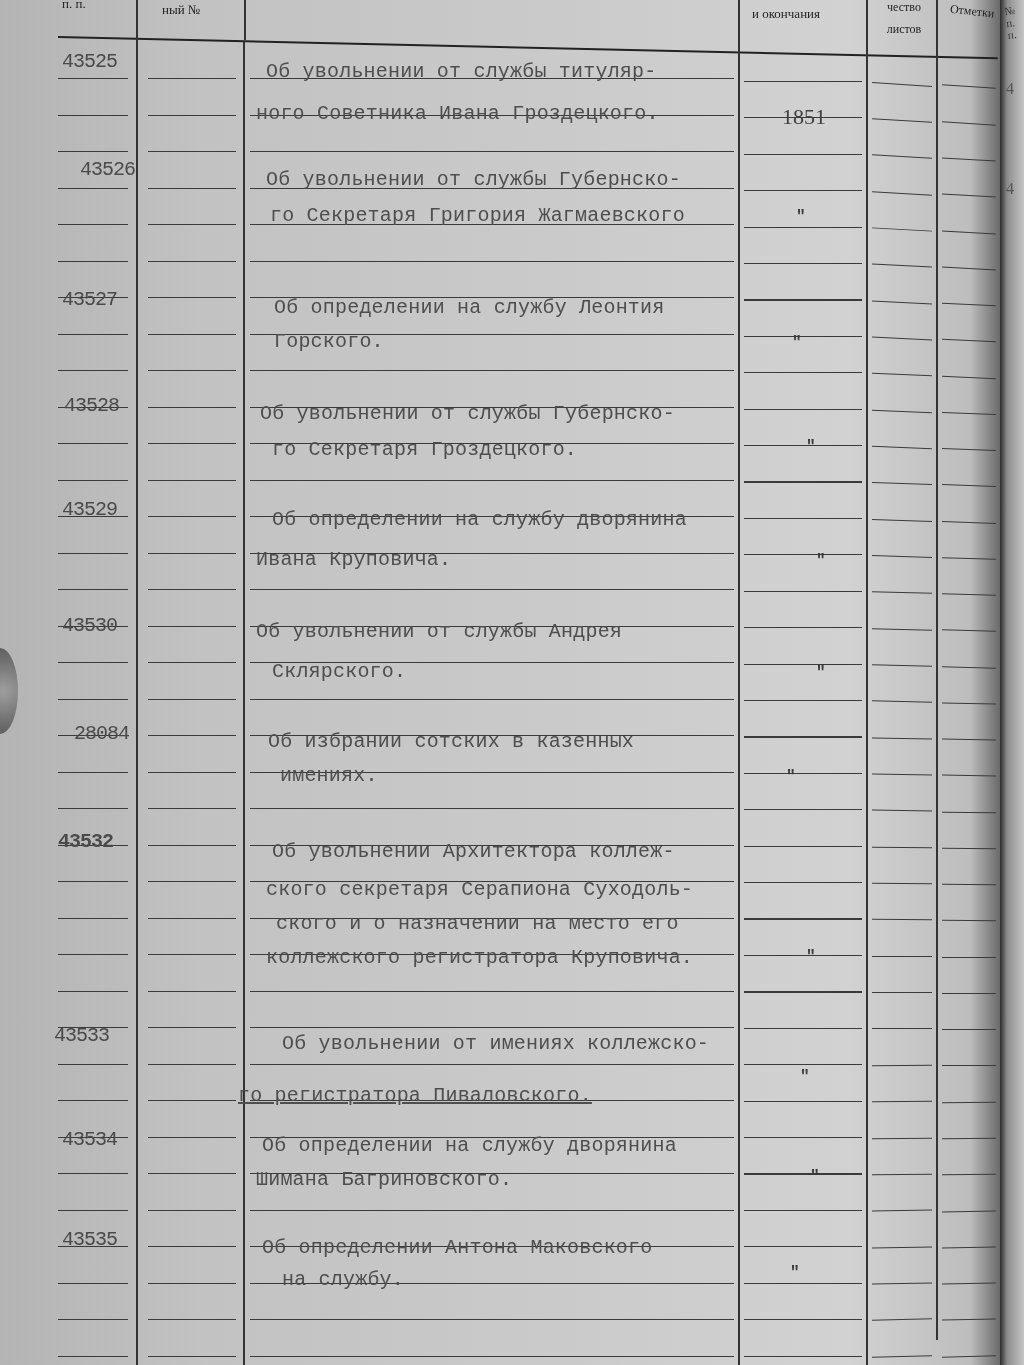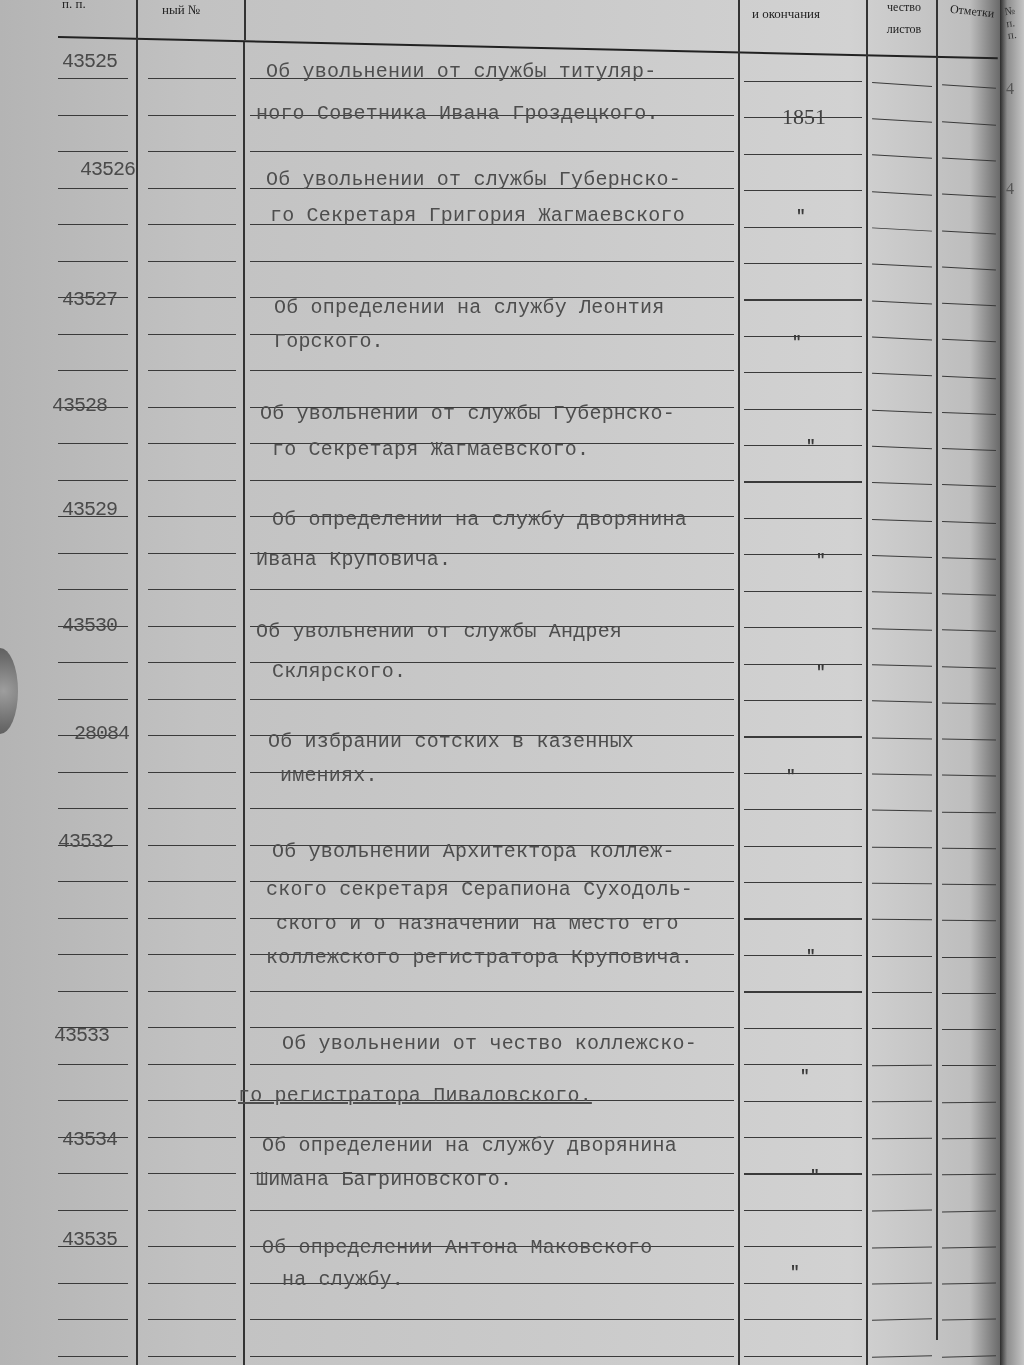--- a/index.html
+++ b/index.html
@@ -283,49 +283,49 @@
   <div class="entry-num" style="left:80px;top:158px;">43526</div>
   <div class="entry-line" style="left:266px;top:168px;">Об увольнении от службы Губернско-</div>
   <div class="entry-line" style="left:270px;top:204px;">го Секретаря Григория Жагмаевского</div>
   <div class="ditto" style="left:796px;top:208px;">"</div>
 
   <div class="entry-num" style="left:62px;top:288px;">43527</div>
   <div class="entry-line" style="left:274px;top:296px;">Об определении на службу Леонтия</div>
   <div class="entry-line" style="left:274px;top:330px;">Горского.</div>
   <div class="ditto" style="left:792px;top:334px;">"</div>
 
-  <div class="entry-num" style="left:52px;top:394px;font-family:Liberation Mono, monospace;">43528</div>
+  <div class="entry-num" style="left:64px;top:394px;font-family:Liberation Mono, monospace;">43528</div>
   <div class="entry-line" style="left:260px;top:402px;">Об увольнении от службы Губернско-</div>
-  <div class="entry-line" style="left:272px;top:438px;">го Секретаря Жагмаевского.</div>
+  <div class="entry-line" style="left:272px;top:438px;">го Секретаря Гроздецкого.</div>
   <div class="ditto" style="left:806px;top:438px;">"</div>
 
   <div class="entry-num" style="left:62px;top:498px;">43529</div>
   <div class="entry-line" style="left:272px;top:508px;">Об определении на службу дворянина</div>
   <div class="entry-line" style="left:256px;top:548px;">Ивана Круповича.</div>
   <div class="ditto" style="left:816px;top:552px;">"</div>
 
   <div class="entry-num" style="left:62px;top:614px;">43530</div>
   <div class="entry-line" style="left:256px;top:620px;">Об увольнении от службы Андрея</div>
   <div class="entry-line" style="left:272px;top:660px;">Склярского.</div>
   <div class="ditto" style="left:816px;top:664px;">"</div>
 
   <div class="entry-num" style="left:74px;top:722px;">28084</div>
   <div class="entry-line" style="left:268px;top:730px;">Об избрании сотских в казенных</div>
   <div class="entry-line" style="left:280px;top:764px;font-family:Liberation Mono, monospace;">имениях.</div>
   <div class="ditto" style="left:786px;top:768px;">"</div>
 
-  <div class="entry-num" style="left:58px;top:830px;">43532</div>
+  <div class="entry-num" style="left:58px;top:830px;font-weight:bold;">43532</div>
   <div class="entry-line" style="left:272px;top:840px;">Об увольнении Архитектора коллеж-</div>
   <div class="entry-line" style="left:266px;top:878px;">ского секретаря Серапиона Суходоль-</div>
   <div class="entry-line" style="left:276px;top:912px;">ского и о назначении на место его</div>
   <div class="entry-line" style="left:266px;top:946px;">коллежского регистратора Круповича.</div>
   <div class="ditto" style="left:806px;top:948px;">"</div>
 
   <div class="entry-num" style="left:54px;top:1024px;">43533</div>
-  <div class="entry-line" style="left:282px;top:1032px;">Об увольнении от чество коллежско-</div>
+  <div class="entry-line" style="left:282px;top:1032px;">Об увольнении от имениях коллежско-</div>
   <div class="entry-line" style="left:238px;top:1084px;text-decoration:underline;">го регистратора Пивaловского.</div>
   <div class="ditto" style="left:800px;top:1068px;">"</div>
 
   <div class="entry-num" style="left:62px;top:1128px;">43534</div>
   <div class="entry-line" style="left:262px;top:1134px;">Об определении на службу дворянина</div>
   <div class="entry-line" style="left:256px;top:1168px;">Шимана Багриновского.</div>
   <div class="ditto" style="left:810px;top:1168px;">"</div>
 
   <div class="entry-num" style="left:62px;top:1228px;">43535</div>
   <div class="entry-line" style="left:262px;top:1236px;">Об определении Антона Маковского</div>

